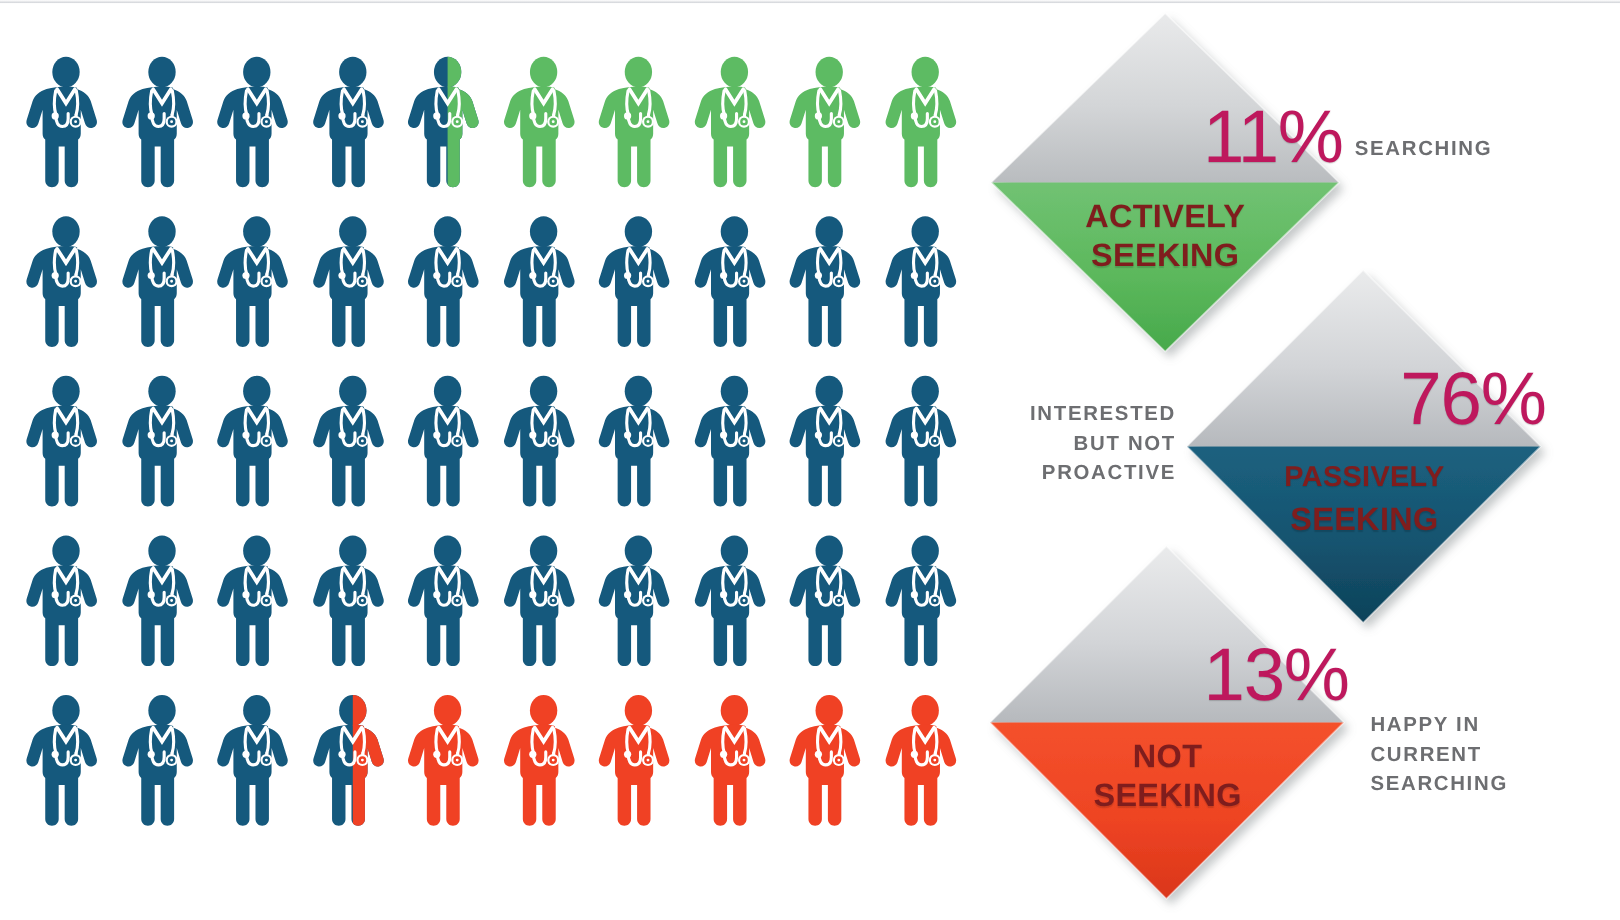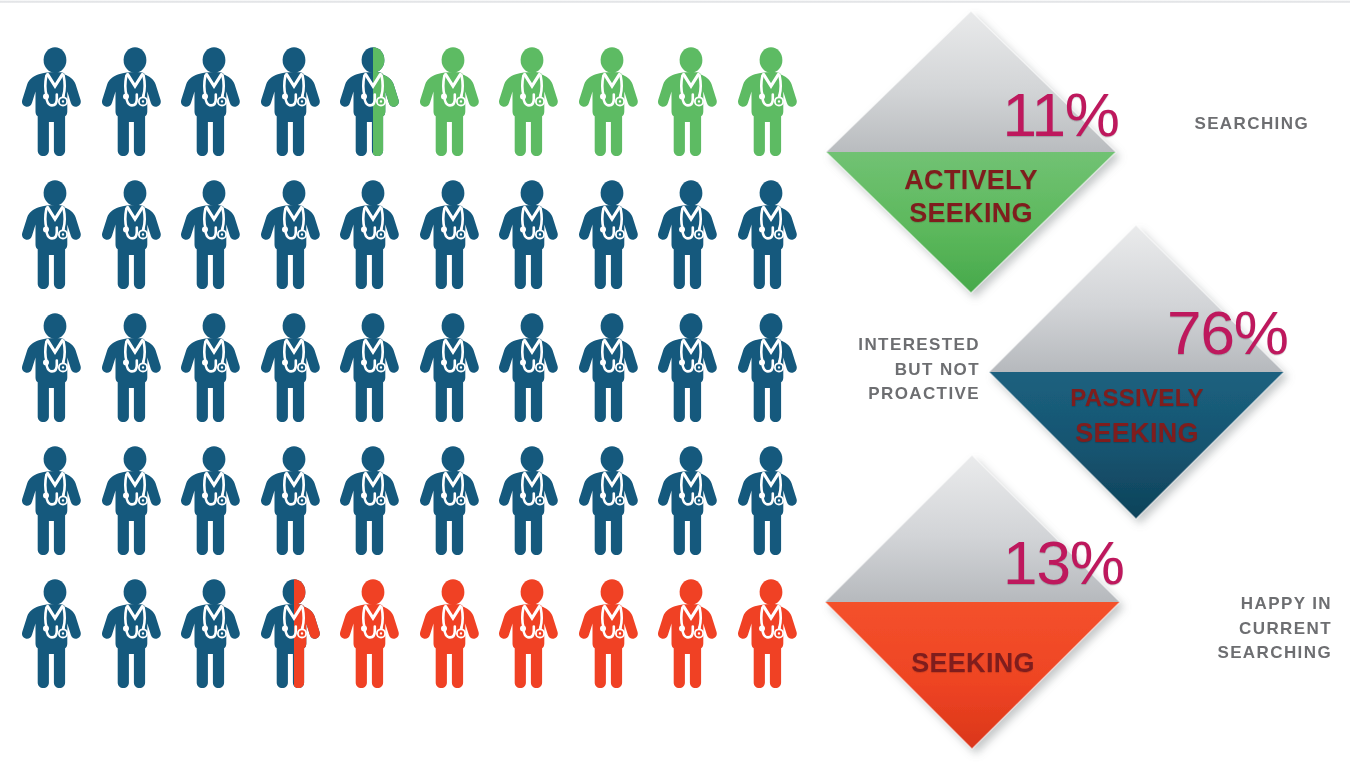--- a/index.html
+++ b/index.html
@@ -30,21 +30,21 @@
   .pct{position:absolute;width:100%;text-align:right;color:#be185d;
      font-weight:400;letter-spacing:-1px;line-height:1;
      text-shadow:0 1px 1px rgba(0,0,0,.18);}
   .lbl{position:absolute;width:100%;text-align:center;color:#7f1d1d;
      font-weight:700;line-height:1.12;letter-spacing:.3px;
      text-shadow:0 1px 1px rgba(0,0,0,.15);}
 
   
   .caption{position:absolute;color:#6d6e71;font-weight:700;
      font-size:17px;line-height:1.45;letter-spacing:1.4px;}
-  .caption.right{text-align:right;}
+  .caption.right{text-align:left;}
   .caption.left{text-align:right;}
 </style>
 </head>
 <body>
 
 <div id="stage">
 
   <div class="top-rule"></div>
 
   <div id="people-grid">
@@ -1834,20 +1834,21 @@
         </linearGradient>
       </defs>
       <g filter="url(#dshadow)">
         <polygon points="150,3 298,150 3,150" fill="url(#g3top)"></polygon>
         <polygon points="3,150 298,150 150,297" fill="url(#g3bot)"></polygon>
       </g>
       <polygon points="150,3 298,150 150,297 3,150" fill="none" stroke="#ffffff" stroke-width="1.5" opacity=".5"></polygon>
     </svg>
     <div class="diamond-text">
       <div class="pct" style="top:80px;font-size:62px;">13%</div>
+      <div class="lbl" style="top:163px;font-size:27px;">NOT</div>
       <div class="lbl" style="top:196px;font-size:27px;">SEEKING</div>
     </div>
   </div>
 
   <div class="caption right" style="left:1142px;top:592px;width:190px;">
     <div>HAPPY IN</div>
     <div>CURRENT</div>
     <div>SEARCHING</div>
   </div>
 

